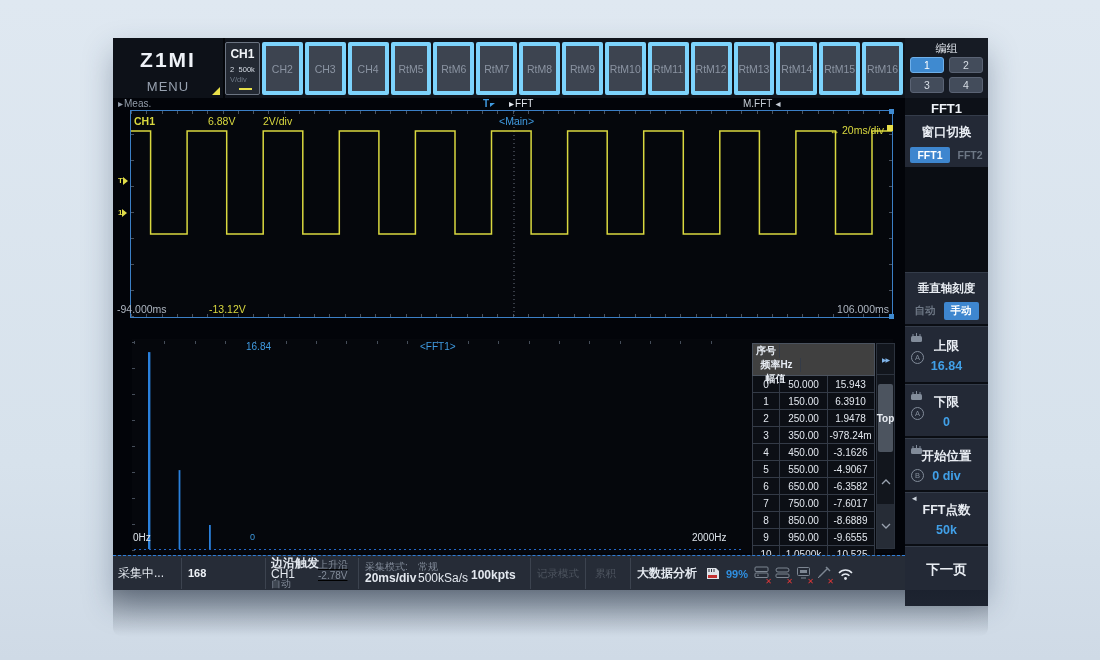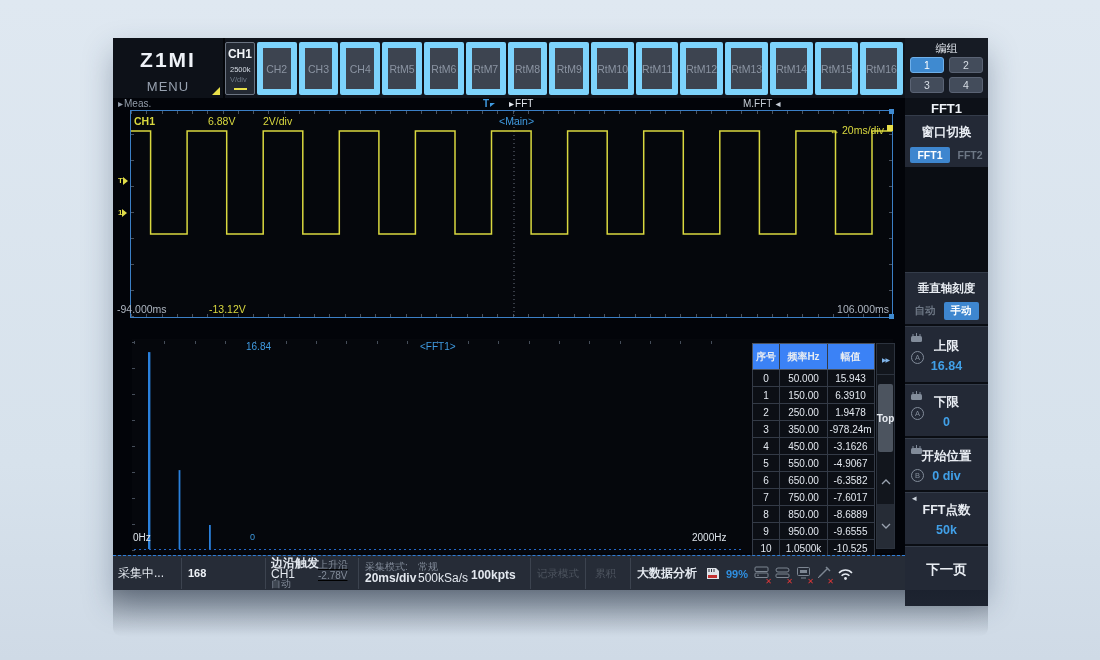--- a/index.html
+++ b/index.html
@@ -7,21 +7,21 @@
   .device{position:absolute;left:113px;top:38px;width:875px;height:552px;background:#04060a;border-radius:3px;box-shadow:0 14px 30px rgba(40,60,90,.35);}
   .reflection{position:absolute;left:113px;top:590px;width:875px;height:46px;background:linear-gradient(180deg,rgba(15,22,34,.38),rgba(15,22,34,0));border-radius:0 0 8px 8px;}
 
   
   .topbar{position:absolute;left:0;top:0;width:875px;height:60px;background:#10141c;}
   .logo-block{position:absolute;left:0;top:0;width:110px;height:60px;background:#0d1118;border-right:2px solid #04060a;}
   .logo{position:absolute;left:0;top:10px;width:110px;text-align:center;color:#eef2f7;font-size:21px;font-weight:bold;letter-spacing:2px;}
   .menu-label{position:absolute;left:0;bottom:4px;width:110px;text-align:center;color:#98a2b0;font-size:13px;letter-spacing:1px;}
   .menu-tri{position:absolute;right:3px;bottom:3px;width:0;height:0;border-bottom:8px solid #e8e04a;border-left:8px solid transparent;}
   .tabs{position:absolute;left:110px;top:0;width:682px;height:60px;display:flex;gap:2px;padding:4px 2px 3px 2px;box-sizing:border-box;}
-  .tab{flex:1;background:#3d4450;border:6px solid #7dd3fc;border-radius:2px;color:#8b94a2;font-size:10.5px;display:flex;align-items:center;justify-content:center;}
+  .tab{flex:1;background:#3d4450;border:4px solid #7dd3fc;border-radius:2px;color:#8b94a2;font-size:10.5px;display:flex;align-items:center;justify-content:center;}
   .tab.active{position:relative;background:#232933;border:1px solid #6b7482;display:block;}
   .tab.active .tt{margin-top:4px;text-align:center;font-weight:bold;color:#f2f5f9;font-size:12px;}
   .tab.active .ts{position:absolute;left:4px;right:4px;top:22px;display:flex;justify-content:space-between;font-size:7.5px;color:#d5dbe4;}
   .tab.active .unit{position:absolute;left:4px;top:32px;font-size:7.5px;color:#707a88;}
   .tab.active .udash{position:absolute;right:7px;bottom:4px;width:13px;height:2px;background:#e8e04a;}
   .group-panel{position:absolute;left:792px;top:0;width:83px;height:60px;background:#161b24;}
   .group-title{position:absolute;left:0;top:3px;width:83px;text-align:center;color:#e3e8ef;font-size:11px;}
   .group-grid{position:absolute;left:5px;top:19px;width:73px;display:grid;grid-template-columns:1fr 1fr;gap:4px 5px;}
   .gbtn{height:14px;border-radius:3px;background:#434c5b;border:1px solid #5a6374;color:#d8dee6;font-size:10.5px;display:flex;align-items:center;justify-content:center;}
   .gbtn.on{background:#3f8ad0;border-color:#6fb0ea;color:#fff;}
@@ -66,21 +66,21 @@
   .lmark:after{content:"";display:inline-block;width:0;height:0;border-left:5px solid #e0dc48;border-top:4px solid transparent;border-bottom:4px solid transparent;vertical-align:-2px;}
 
   
   .fft{position:absolute;left:19px;top:241px;width:761px;height:214px;background:#05070c;}
   .fft-hticks{position:absolute;left:2px;width:607px;top:2px;height:3px;background:repeating-linear-gradient(90deg,#454d59 0 1px,transparent 1px 30.35px);}
   .fft-vticks{position:absolute;left:0;top:2px;bottom:2px;width:3px;background:repeating-linear-gradient(0deg,#454d59 0 1px,transparent 1px 26px);}
   .fl{position:absolute;font-size:10px;}
 
   
   .ftable{position:absolute;left:639px;top:245px;width:123px;}
-  .thead{display:flex;background:#3b82f6;border:1px solid #4a525e;box-sizing:border-box;height:27px;}
+  .thead{display:flex;background:#404040;border:1px solid #4a525e;box-sizing:border-box;height:33px;flex-direction:column;}
   .thead .tcell{color:#e6ebf2;font-weight:bold;}
   .trow{display:flex;height:17px;background:#0c0f15;border:1px solid #343b47;border-top:none;box-sizing:border-box;}
   .tcell{font-size:10px;color:#e3e8ef;display:flex;align-items:center;justify-content:center;box-sizing:border-box;}
   .c0{width:27px;border-right:1px solid #343b47;}
   .c1{width:48px;border-right:1px solid #343b47;}
   .c2{width:45px;text-align:center;}
   .scrollcol{position:absolute;left:763px;top:245px;width:19px;height:206px;background:#12161d;border:1px solid #2c333e;box-sizing:border-box;}
   .expand-btn{position:absolute;left:0;top:0;width:17px;height:30px;color:#7fb3e8;font-size:6px;display:flex;align-items:center;justify-content:center;border-bottom:1px solid #2c333e;}
   .expand-btn:before{content:"\25B6\25B6";letter-spacing:-1px;}
   .thumb{position:absolute;left:1px;top:40px;width:15px;height:68px;background:#4c545f;border-radius:2px;color:#e9edf3;font-size:10px;font-weight:bold;display:flex;align-items:center;justify-content:center;}

